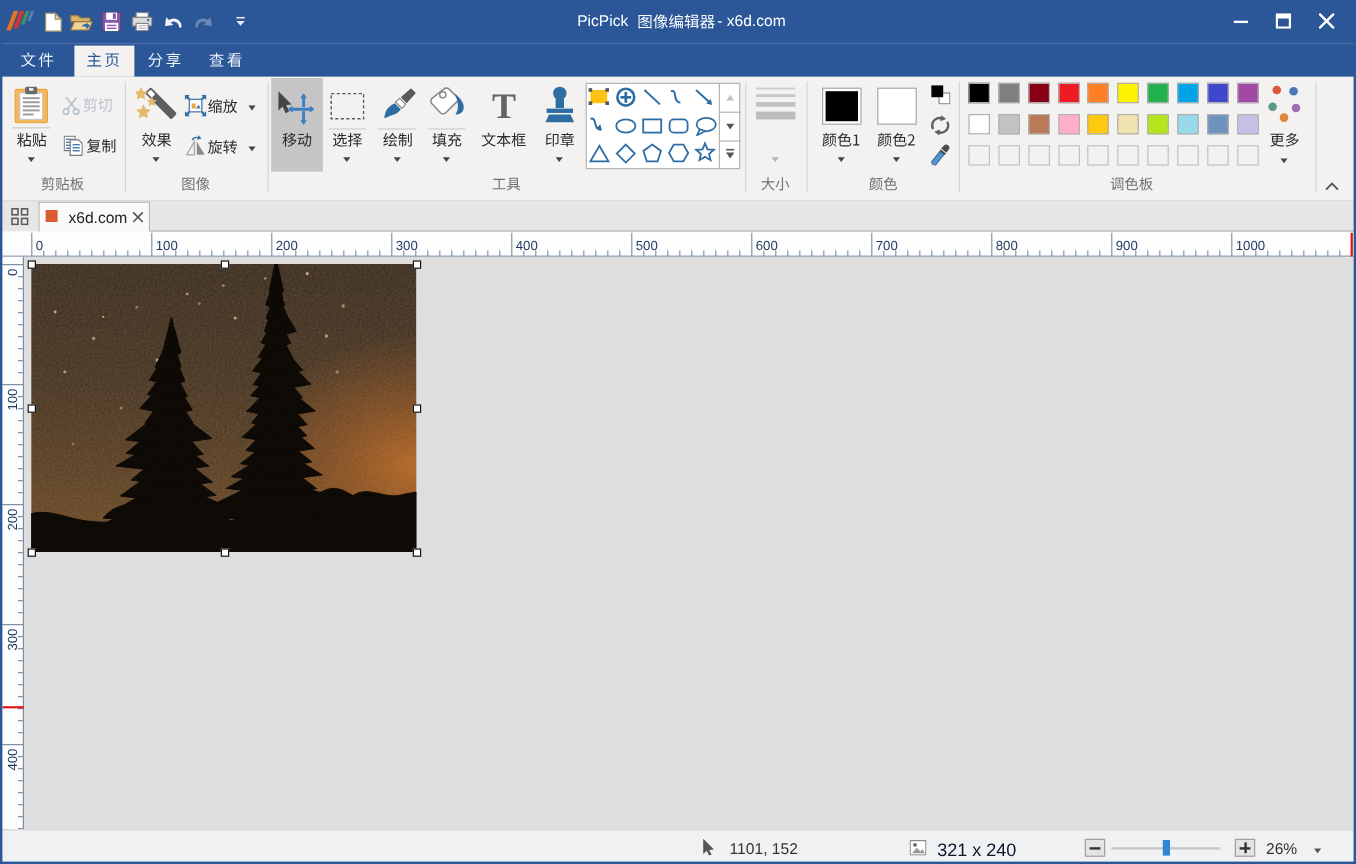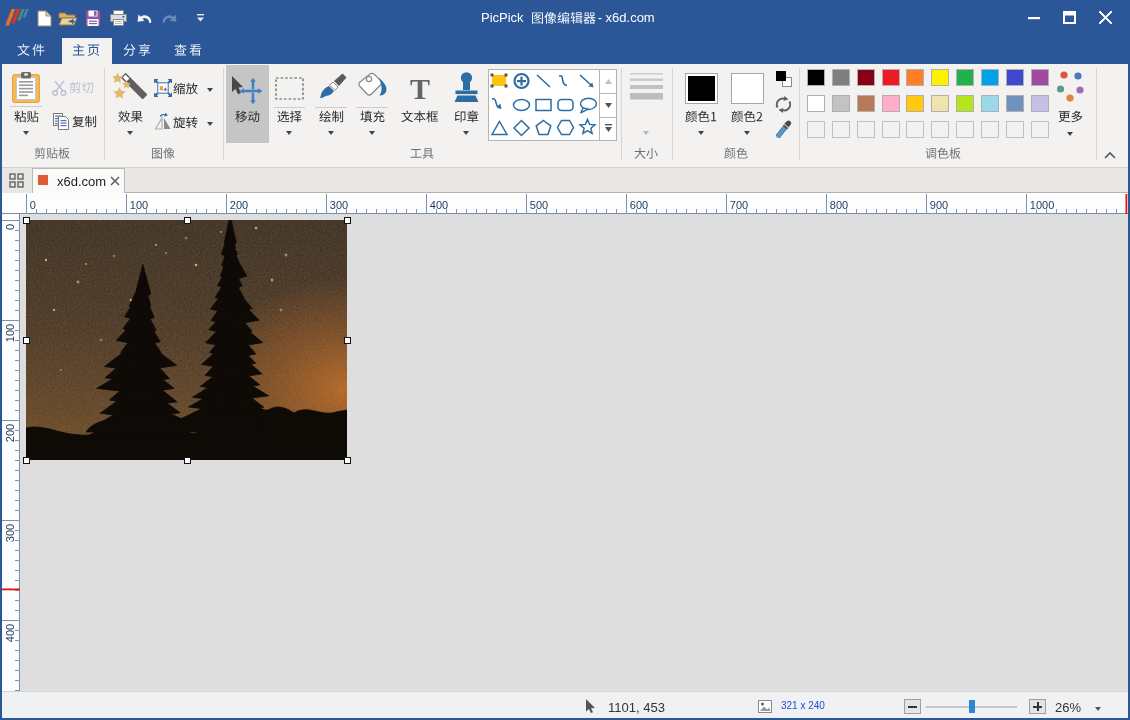--- a/index.html
+++ b/index.html
@@ -718,27 +718,27 @@
 <div class="abs" style="left:23px;top:457px;width:7px;height:7px;background:#fff;border:1.5px solid #111"></div>
 <div class="abs" style="left:184px;top:217px;width:7px;height:7px;background:#fff;border:1.5px solid #111"></div>
 <div class="abs" style="left:184px;top:457px;width:7px;height:7px;background:#fff;border:1.5px solid #111"></div>
 <div class="abs" style="left:344px;top:217px;width:7px;height:7px;background:#fff;border:1.5px solid #111"></div>
 <div class="abs" style="left:344px;top:337px;width:7px;height:7px;background:#fff;border:1.5px solid #111"></div>
 <div class="abs" style="left:344px;top:457px;width:7px;height:7px;background:#fff;border:1.5px solid #111"></div>
 <div class="abs" style="left:0;top:691px;width:1130px;height:27px;background:#f0f1f3;border-top:1px solid #d5d5d5"></div>
 <svg class="abs" style="left:585px;top:699px" width="11" height="14" viewBox="0 0 11 14">
 <path d="M1 0 L10 9 6 9.3 8 13.2 5.8 14 4 10 1 12.6 z" fill="#555"></path>
   </svg>
-<div class="lat" style="left:608px;top:700px;font-size:13px;color:#333">1101, 453</div>
+<div class="lat" style="left:608px;top:700px;font-size:13px;color:#333">1101, 152</div>
 <svg class="abs" style="left:758px;top:700px" width="14" height="13" viewBox="0 0 14 13">
 <rect x="0.5" y="0.5" width="13" height="12" fill="#fff" stroke="#8a8a8a"></rect>
 <circle cx="4.5" cy="4" r="1.6" fill="#666"></circle>
     <path d="M2 11 l4 -4.5 3 3 2 -2 1.5 3.5 z" fill="#999"></path>
   </svg>
-<div class="lat" style="left:781px;top:700px;font-size:10px;color:#1d4ed8">321 x 240</div>
+<div class="lat" style="left:781px;top:700px;font-size:15px;color:#0f172a">321 x 240</div>
 <div class="abs" style="left:904px;top:699px;width:17px;height:15px;background:#e4e4e4;border:1px solid #a0a0a0"></div>
 <div class="abs" style="left:908px;top:705.5px;width:9px;height:2px;background:#333"></div>
 <div class="abs" style="left:926px;top:706px;width:91px;height:2px;background:#c6c6c6"></div>
 <div class="abs" style="left:969px;top:700px;width:6px;height:13px;background:#2f86d6"></div>
 <div class="abs" style="left:1029px;top:699px;width:17px;height:15px;background:#e4e4e4;border:1px solid #a0a0a0"></div>
 <div class="abs" style="left:1033px;top:705.5px;width:9px;height:2px;background:#333"></div>
 <div class="abs" style="left:1036.5px;top:702px;width:2px;height:9px;background:#333"></div>
 <div class="lat" style="left:1055px;top:700px;font-size:13px;color:#333">26%</div>
 <div class="dd" style="left:1094.5px;top:707px;border-top-color:#555"></div>
 <div class="abs" style="left:0;top:36px;width:2px;height:684px;background:#2b5798"></div>

